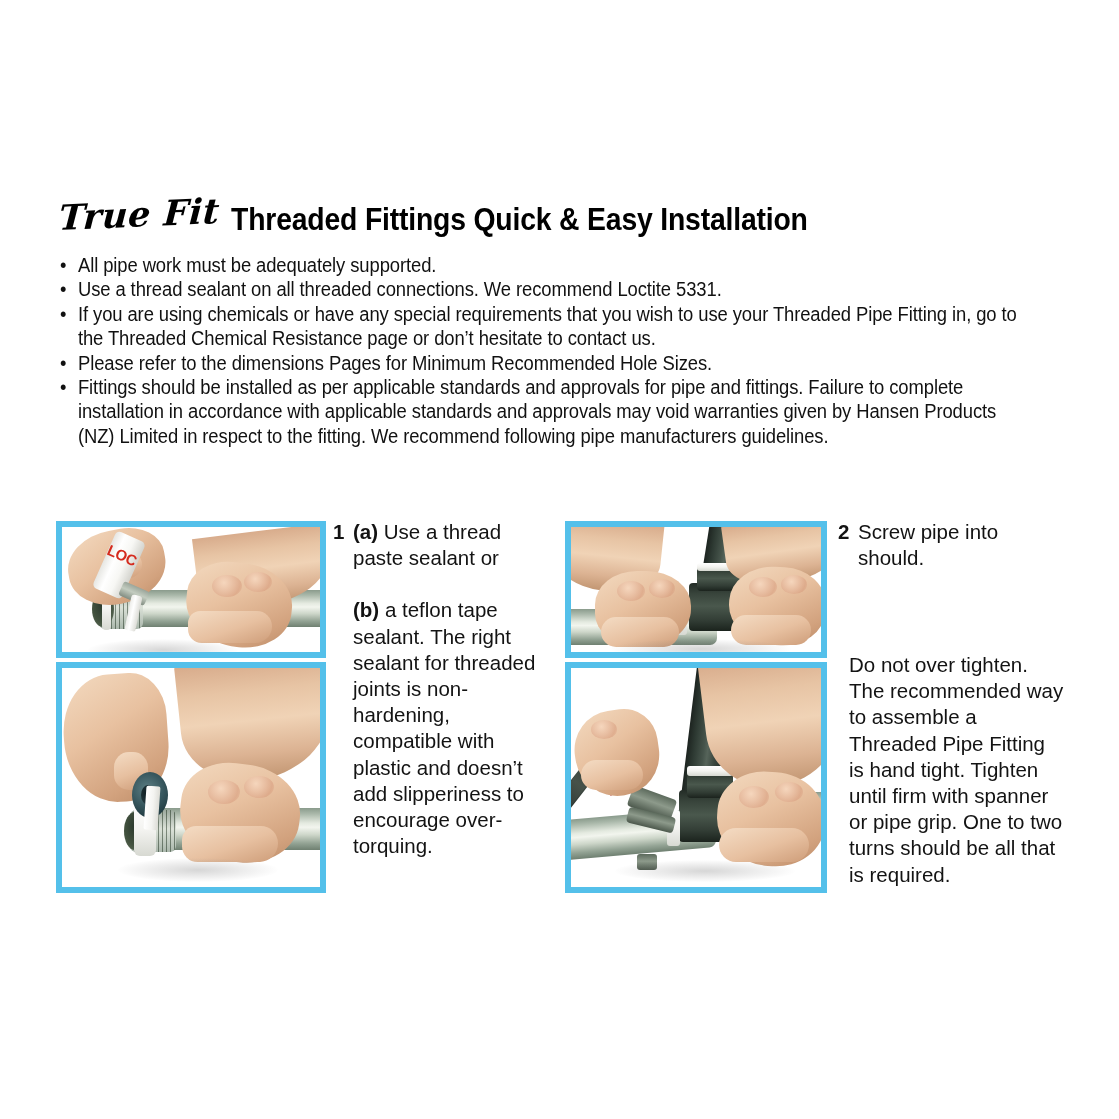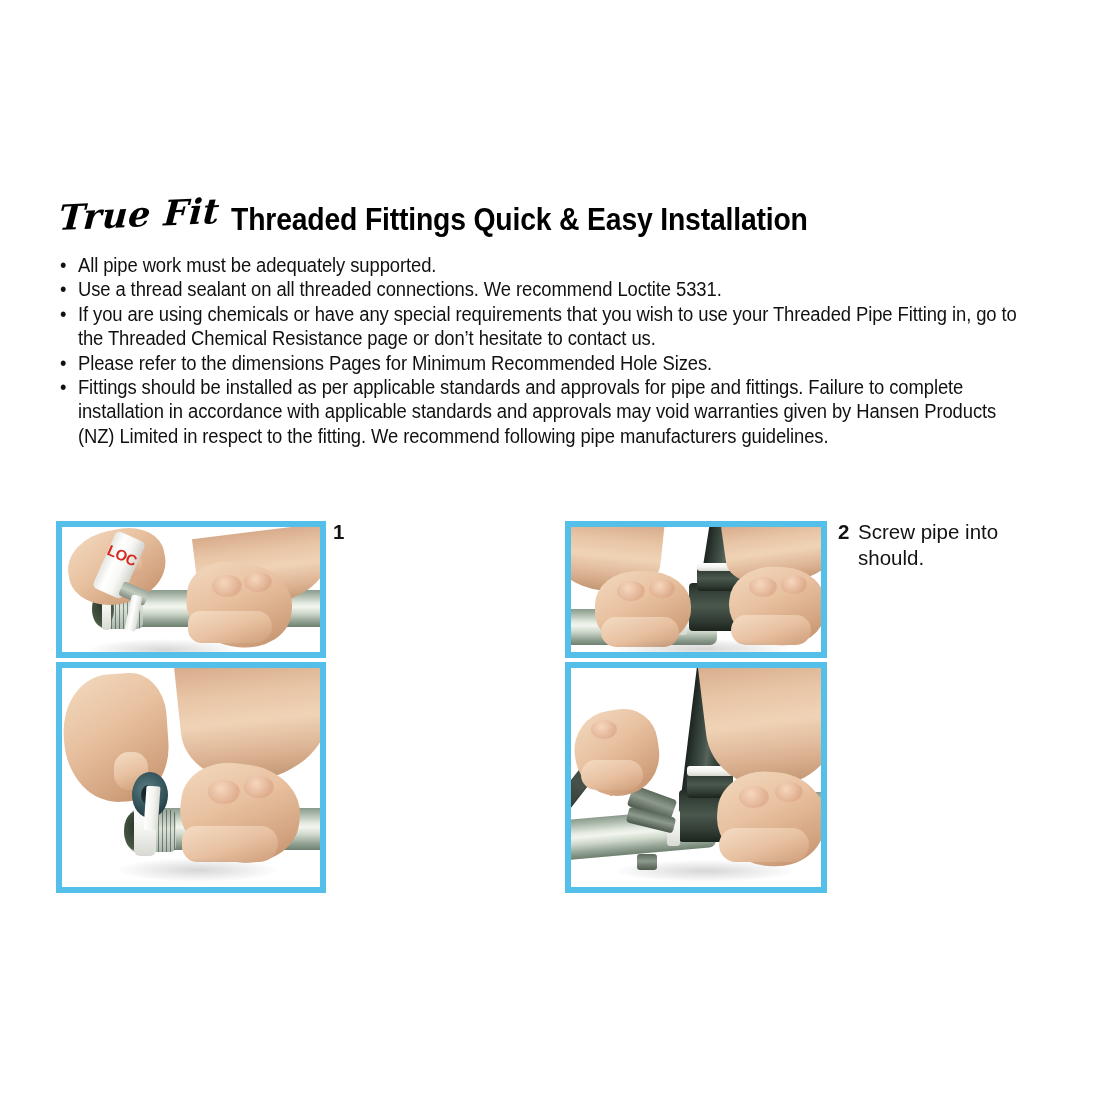--- a/index.html
+++ b/index.html
@@ -307,21 +307,23 @@
 
       <div class="spool" style="left:70px; top:104px; width:36px; height:46px;"></div>
       <div class="spool-hole" style="left:79px; top:117px; width:14px; height:20px;"></div>
       <div class="tape-strip" style="left:83px; top:118px; width:14px; height:44px; border-radius:2px; transform:rotate(4deg);"></div>
       <div class="shadow-soft" style="left:56px; top:190px; width:160px; height:24px;"></div>
     </div>
   </div>
 
   <div class="caption" style="left:333px; top:519px; width:212px;">
     <span class="stepnum">1</span>
+    <span class="ctext indent"><b>(a)</b><span> Use a thread paste sealant or</span></span>
     <div class="spacer"></div>
+    <span class="ctext indent"><b>(b)</b><span> a teflon tape sealant. The right sealant for threaded joints is non-hardening, compatible with plastic and doesn’t add slipperiness to encourage over-torquing.</span></span>
   </div>
 
   <div class="panel-frame" style="left:565px; top:521px; width:262px; height:137px;">
     <div class="photo">
 
       <div class="pipe-h" style="left:-14px; top:82px; width:160px; height:36px;"></div>
       <div class="pipe-h" style="right:-14px; top:64px; width:96px; height:34px;"></div>
 
       <div class="pipe-dark" style="left:128px; top:-8px; width:38px; height:74px; transform:rotate(9deg); transform-origin:bottom center;"></div>
 
@@ -377,14 +379,17 @@
       <div class="knuckle" style="left:204px; top:114px; width:28px; height:20px;"></div>
       <div class="shadow-soft" style="left:44px; top:192px; width:180px; height:22px;"></div>
     </div>
   </div>
 
   <div class="caption" style="left:838px; top:519px; width:210px;">
     <span class="stepnum">2</span>
     <span class="ctext indent">Screw pipe into should.</span>
   </div>
 
+  <div class="caption" style="left:849px; top:652px; width:216px;">
+    <span class="ctext">Do not over tighten. The recommended way to assemble a Threaded Pipe Fitting is hand tight. Tighten until firm with spanner or pipe grip. One to two turns should be all that is required.</span>
+  </div>
 
 </div>
 
 </body></html>

